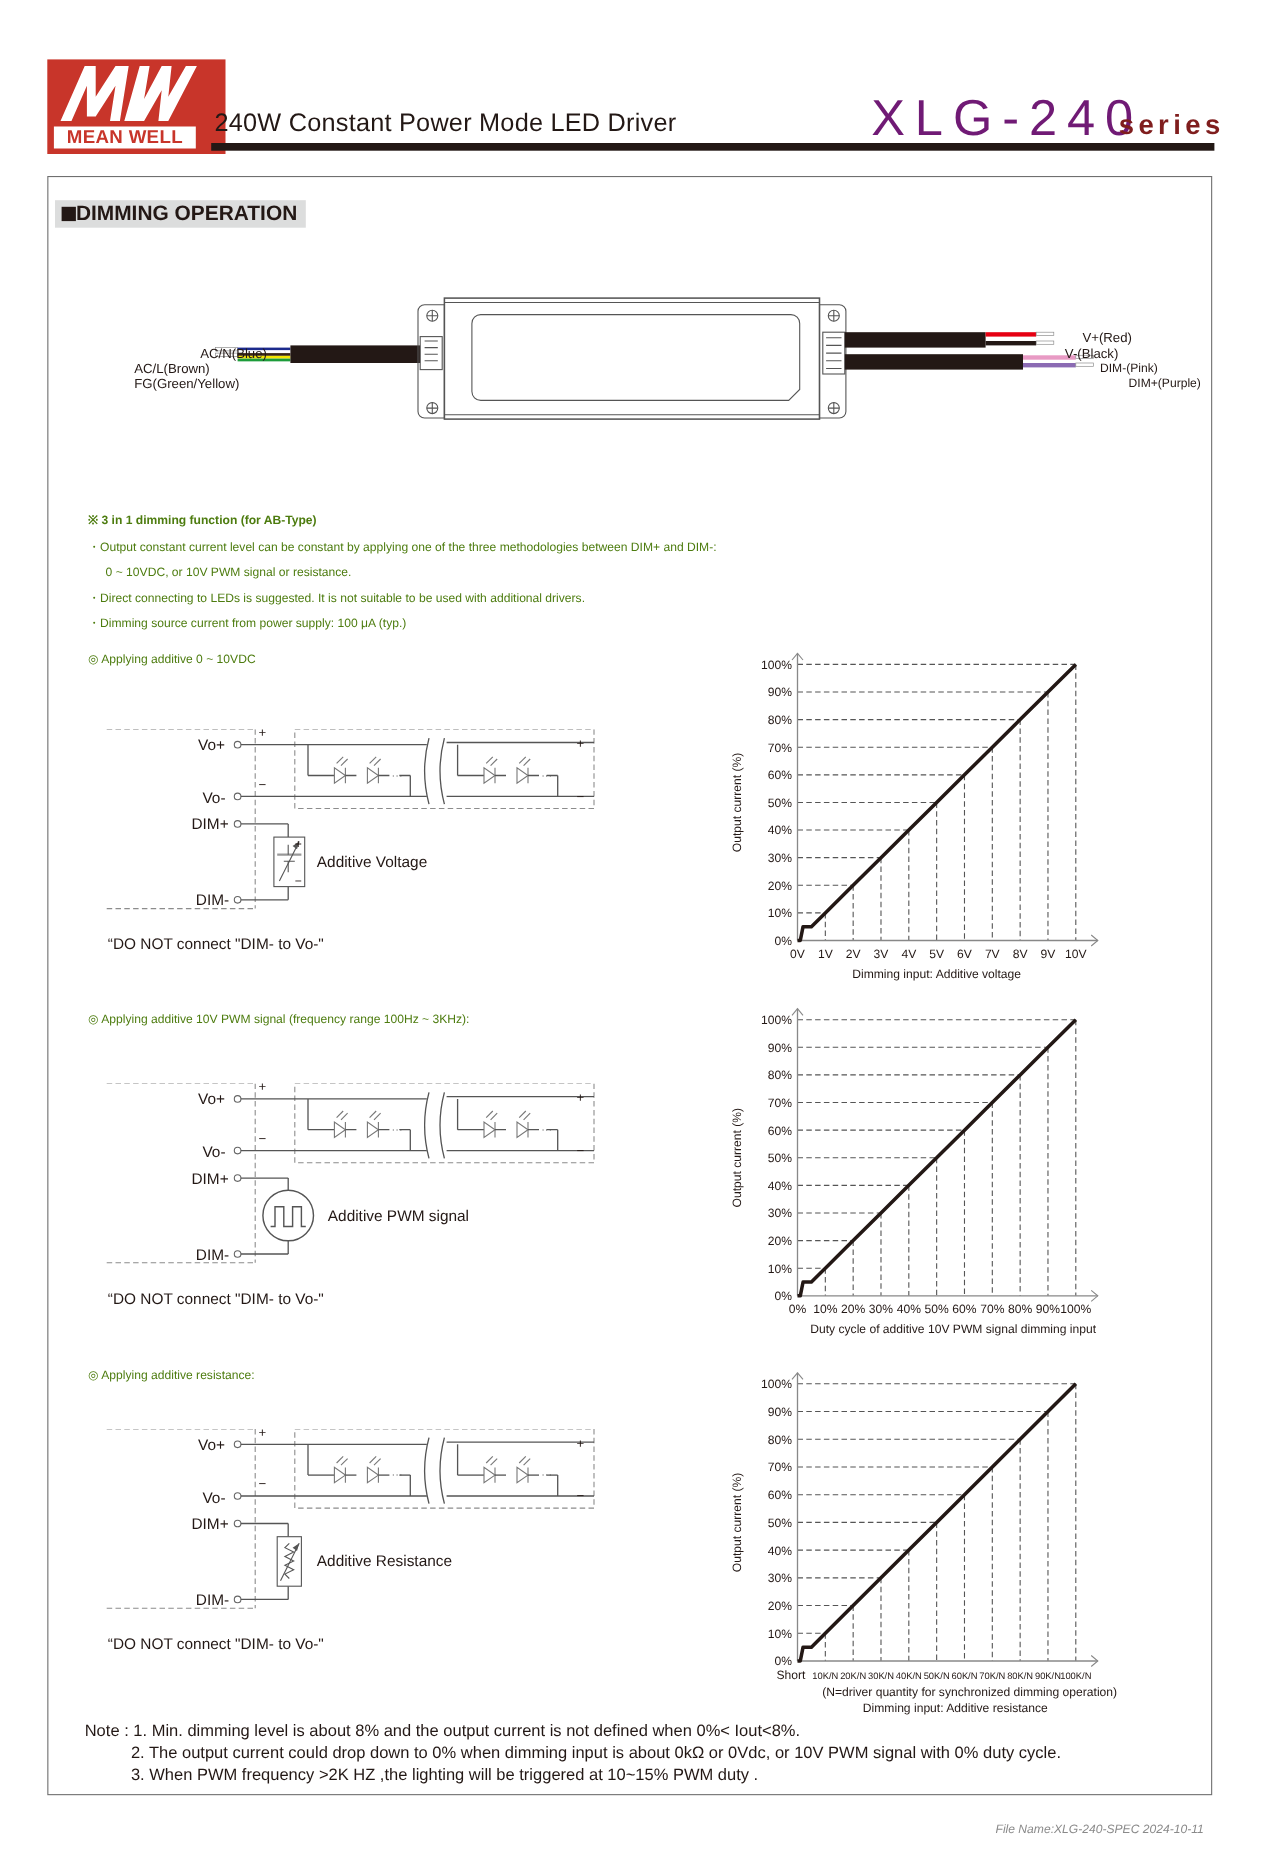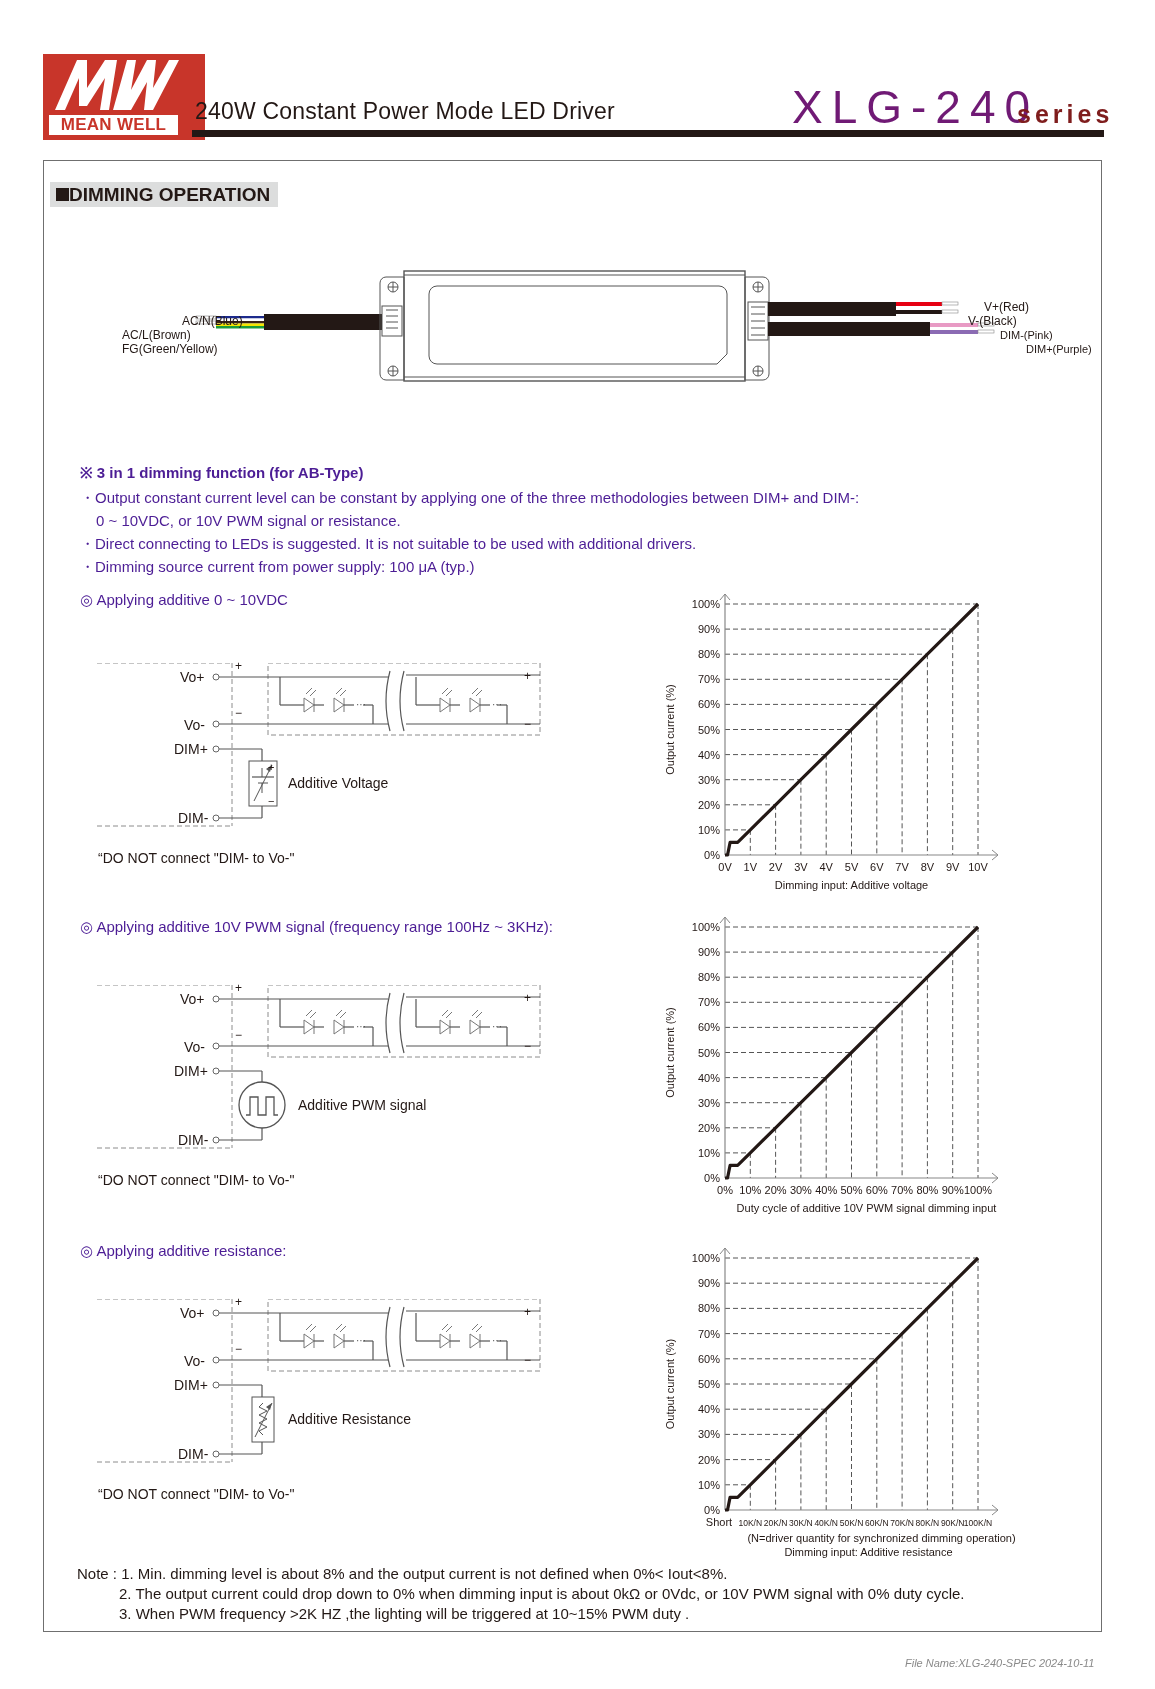--- a/index.html
+++ b/index.html
@@ -12,21 +12,21 @@
   #subtitle{left:195px;top:98px;font-size:23px;letter-spacing:0.2px;color:#231815;}
   #model{left:792px;top:80px;font-size:46px;font-weight:normal;letter-spacing:9px;color:#701a75;}
   #series{left:1017px;top:100px;font-size:25px;font-weight:bold;letter-spacing:4px;color:#7f1d1d;}
   #header-rule{left:192px;top:130px;width:912px;height:7px;background:#231815;}
   
   #frame{left:43px;top:160px;width:1059px;height:1472px;border:1px solid #6f6f6f;box-sizing:border-box;}
   #section-title{left:50px;top:182px;height:25px;padding:0 8px 0 6px;background:#dcdddd;font-weight:bold;font-size:19px;line-height:25px;display:flex;align-items:center;}
   #section-title .sq{width:13px;height:13px;background:#231815;display:inline-block;}
   .wire-label{font-size:12px;color:#231815;line-height:14px;white-space:nowrap;}
   
-  .para{font-size:15px;line-height:22px;white-space:nowrap;color:#4c1d95;}
+  .para{font-size:11px;line-height:22px;white-space:nowrap;color:#4d7c0f;}
   .bold{font-weight:bold;}
   .circ-label{font-size:14px;white-space:nowrap;}
   .chart-svg text{font-family:"Liberation Sans",sans-serif;}
   #footer{left:905px;top:1657px;font-size:11px;font-style:italic;color:#8a8a8a;white-space:nowrap;}
   .note{font-size:15px;line-height:21px;white-space:nowrap;}
 </style>
 </head>
 <body>
 
 <div id="logo" class="abs">

